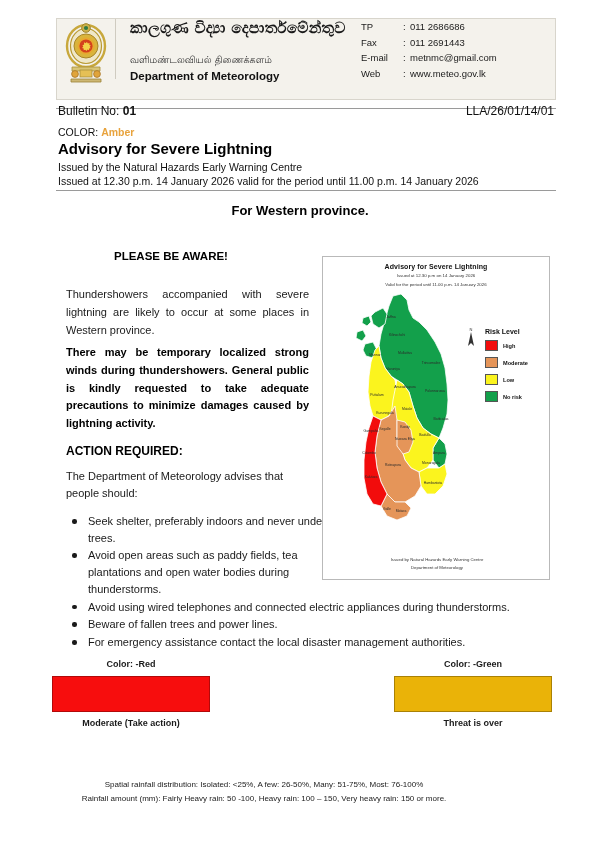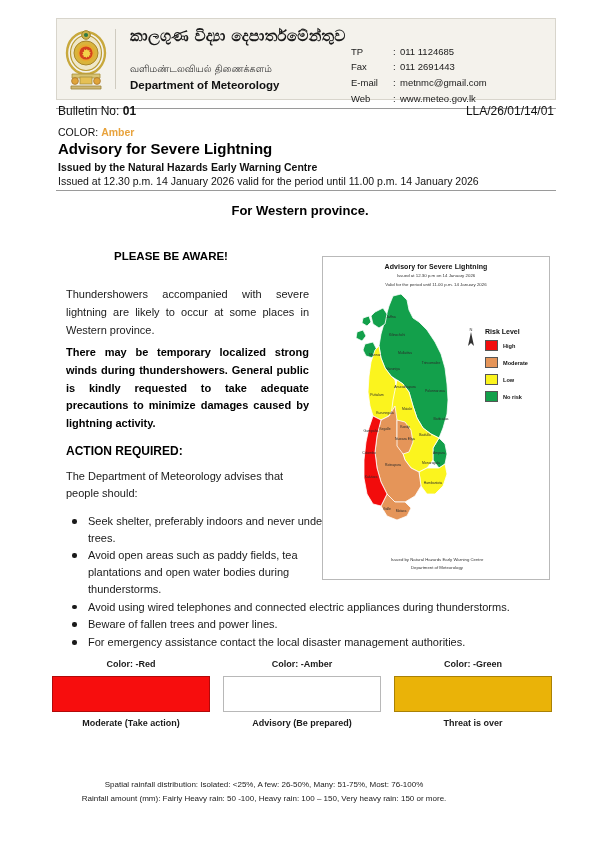--- a/index.html
+++ b/index.html
@@ -23,21 +23,21 @@
   .letterhead {
     position: absolute;
     left: 56px;
     top: 18px;
     width: 500px;
     height: 82px;
     background: #f4f2ec;
     border: 1px solid #d8d5cc;
     box-sizing: border-box;
     display: flex;
-    align-items: center;
+    align-items: flex-start;
   }
   .emblem-cell {
     width: 58px;
     display: flex;
     align-items: center;
     justify-content: center;
     flex: none;
   }
   .emblem {
     width: 46px;
@@ -70,22 +70,21 @@
   }
   .dept-eng {
     font-size: 11.5px;
     font-weight: bold;
     color: #111;
     margin-top: 3px;
   }
   .contact-cell {
     width: 182px;
     flex: none;
-    padding-right: 22px;
-    margin-top: 32px;
+    padding-right: 12px;
   }
   .contact-row {
     display: flex;
     font-size: 9.5px;
     color: #1b1b1b;
     line-height: 1.65;
   }
   .contact-key { width: 42px; flex: none; }
   .contact-sep { width: 7px; flex: none; }
   .contact-val { flex: 1; }
@@ -131,21 +130,20 @@
     font-size: 15px;
     font-weight: bold;
     color: #000;
   }
   .issued-by {
     position: absolute;
     left: 58px;
     top: 161px;
     font-size: 10.5px;
     color: #111;
-    font-weight: bold;
   }
   .issued-at {
     position: absolute;
     left: 58px;
     top: 175px;
     font-size: 10.5px;
     color: #111;
   }
 
   
@@ -380,21 +378,21 @@
     <div class="lh-divider"></div>
     <div class="dept-cell">
       <div class="dept-sin">කාලගුණ විද්‍යා දෙපාර්තමේන්තුව</div>
       <div class="dept-tam">வளிமண்டலவியல் திணைக்களம்</div>
       <div class="dept-eng">Department of Meteorology</div>
     </div>
     <div class="contact-cell">
       <div class="contact-row">
         <span class="contact-key">TP</span>
         <span class="contact-sep">:</span>
-        <span class="contact-val">011 1124685</span>
+        <span class="contact-val">011 2686686</span>
       </div>
       <div class="contact-row">
         <span class="contact-key">Fax</span>
         <span class="contact-sep">:</span>
         <span class="contact-val">011 2691443</span>
       </div>
       <div class="contact-row">
         <span class="contact-key">E-mail</span>
         <span class="contact-sep">:</span>
         <span class="contact-val">metnmc@gmail.com</span>
@@ -541,24 +539,20 @@
       <div>Issued by Natural Hazards Early Warning Centre</div>
       <div>Department of Meteorology</div>
     </div>
   </div>
 
   <div class="banners">
     <div class="banner" style="background:#f70d0d">
       <span>Color: -Red</span>
       <span>Moderate (Take action)</span>
     </div>
-    <div class="banner" style="background:#f3a košice">
-      <span>Color: -Amber</span>
-      <span>Advisory (Be prepared)</span>
-    </div>
     <div class="banner" style="background:#eab308">
       <span>Color: -Green</span>
       <span>Threat is over</span>
     </div>
   </div>
 
   <div class="footer">
     <div>Spatial rainfall distribution: Isolated: &lt;25%, A few: 26-50%, Many: 51-75%, Most: 76-100%</div>
     <div>Rainfall amount (mm): Fairly Heavy rain: 50 -100, Heavy rain: 100 – 150, Very heavy rain: 150 or more.</div>
   </div>

